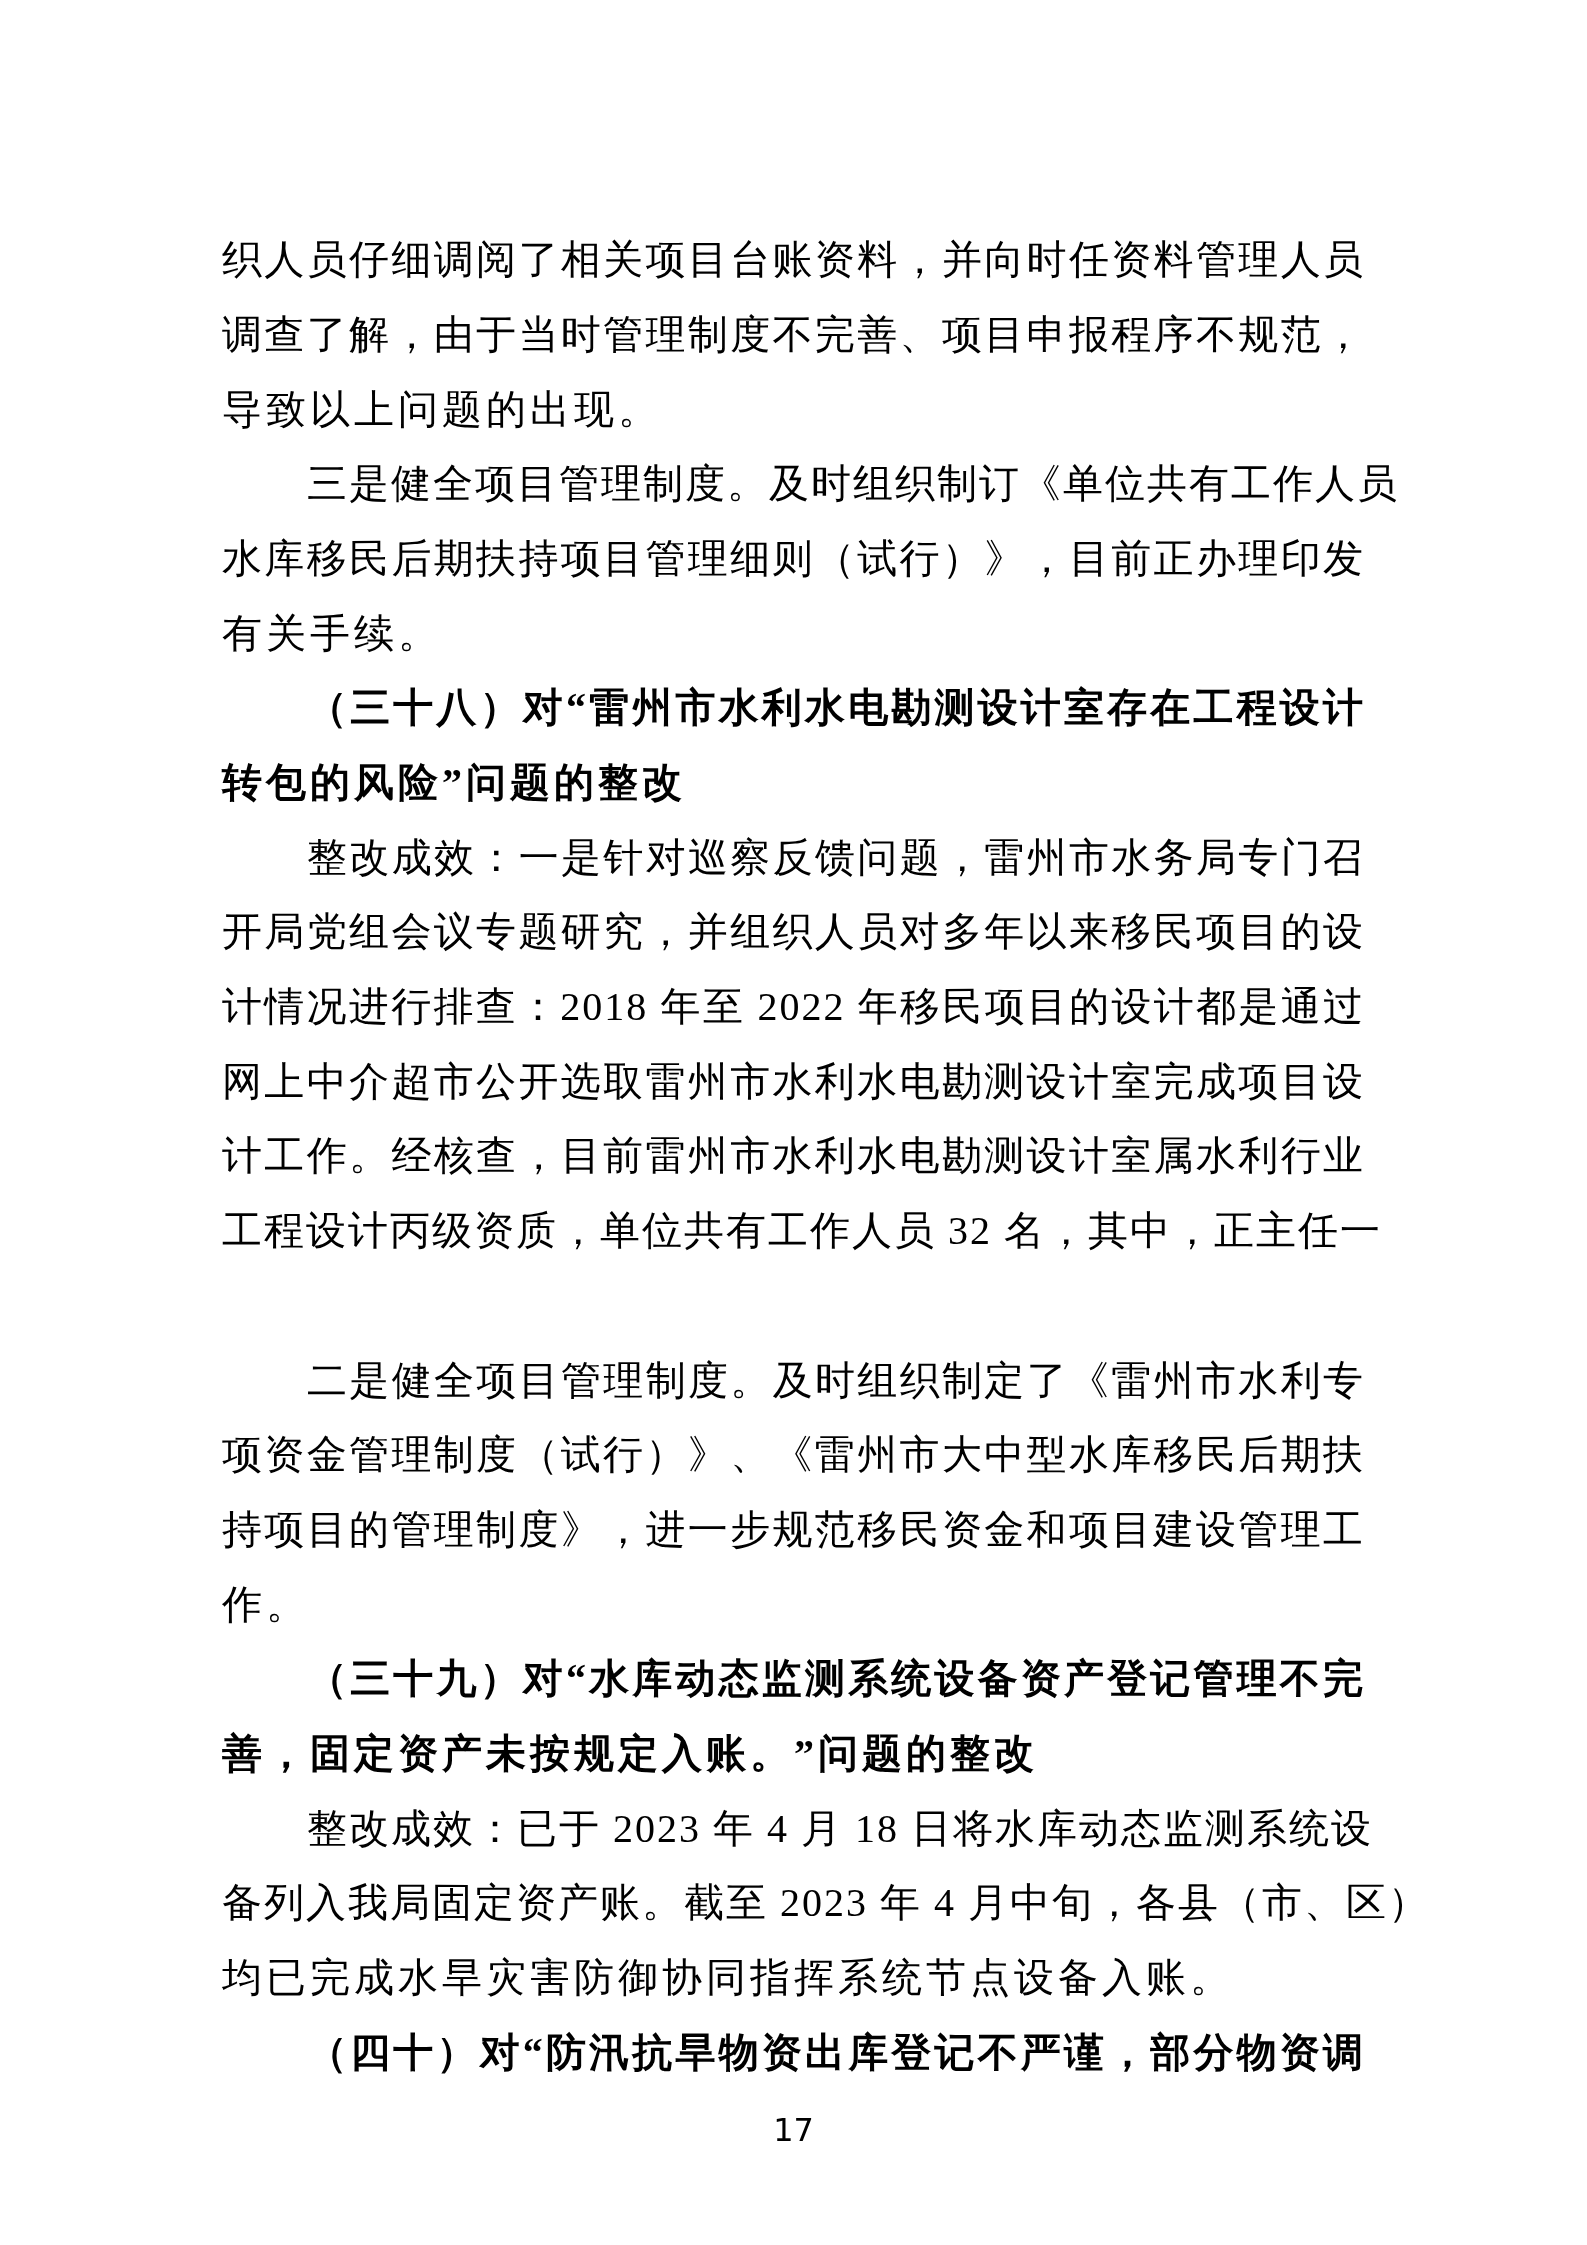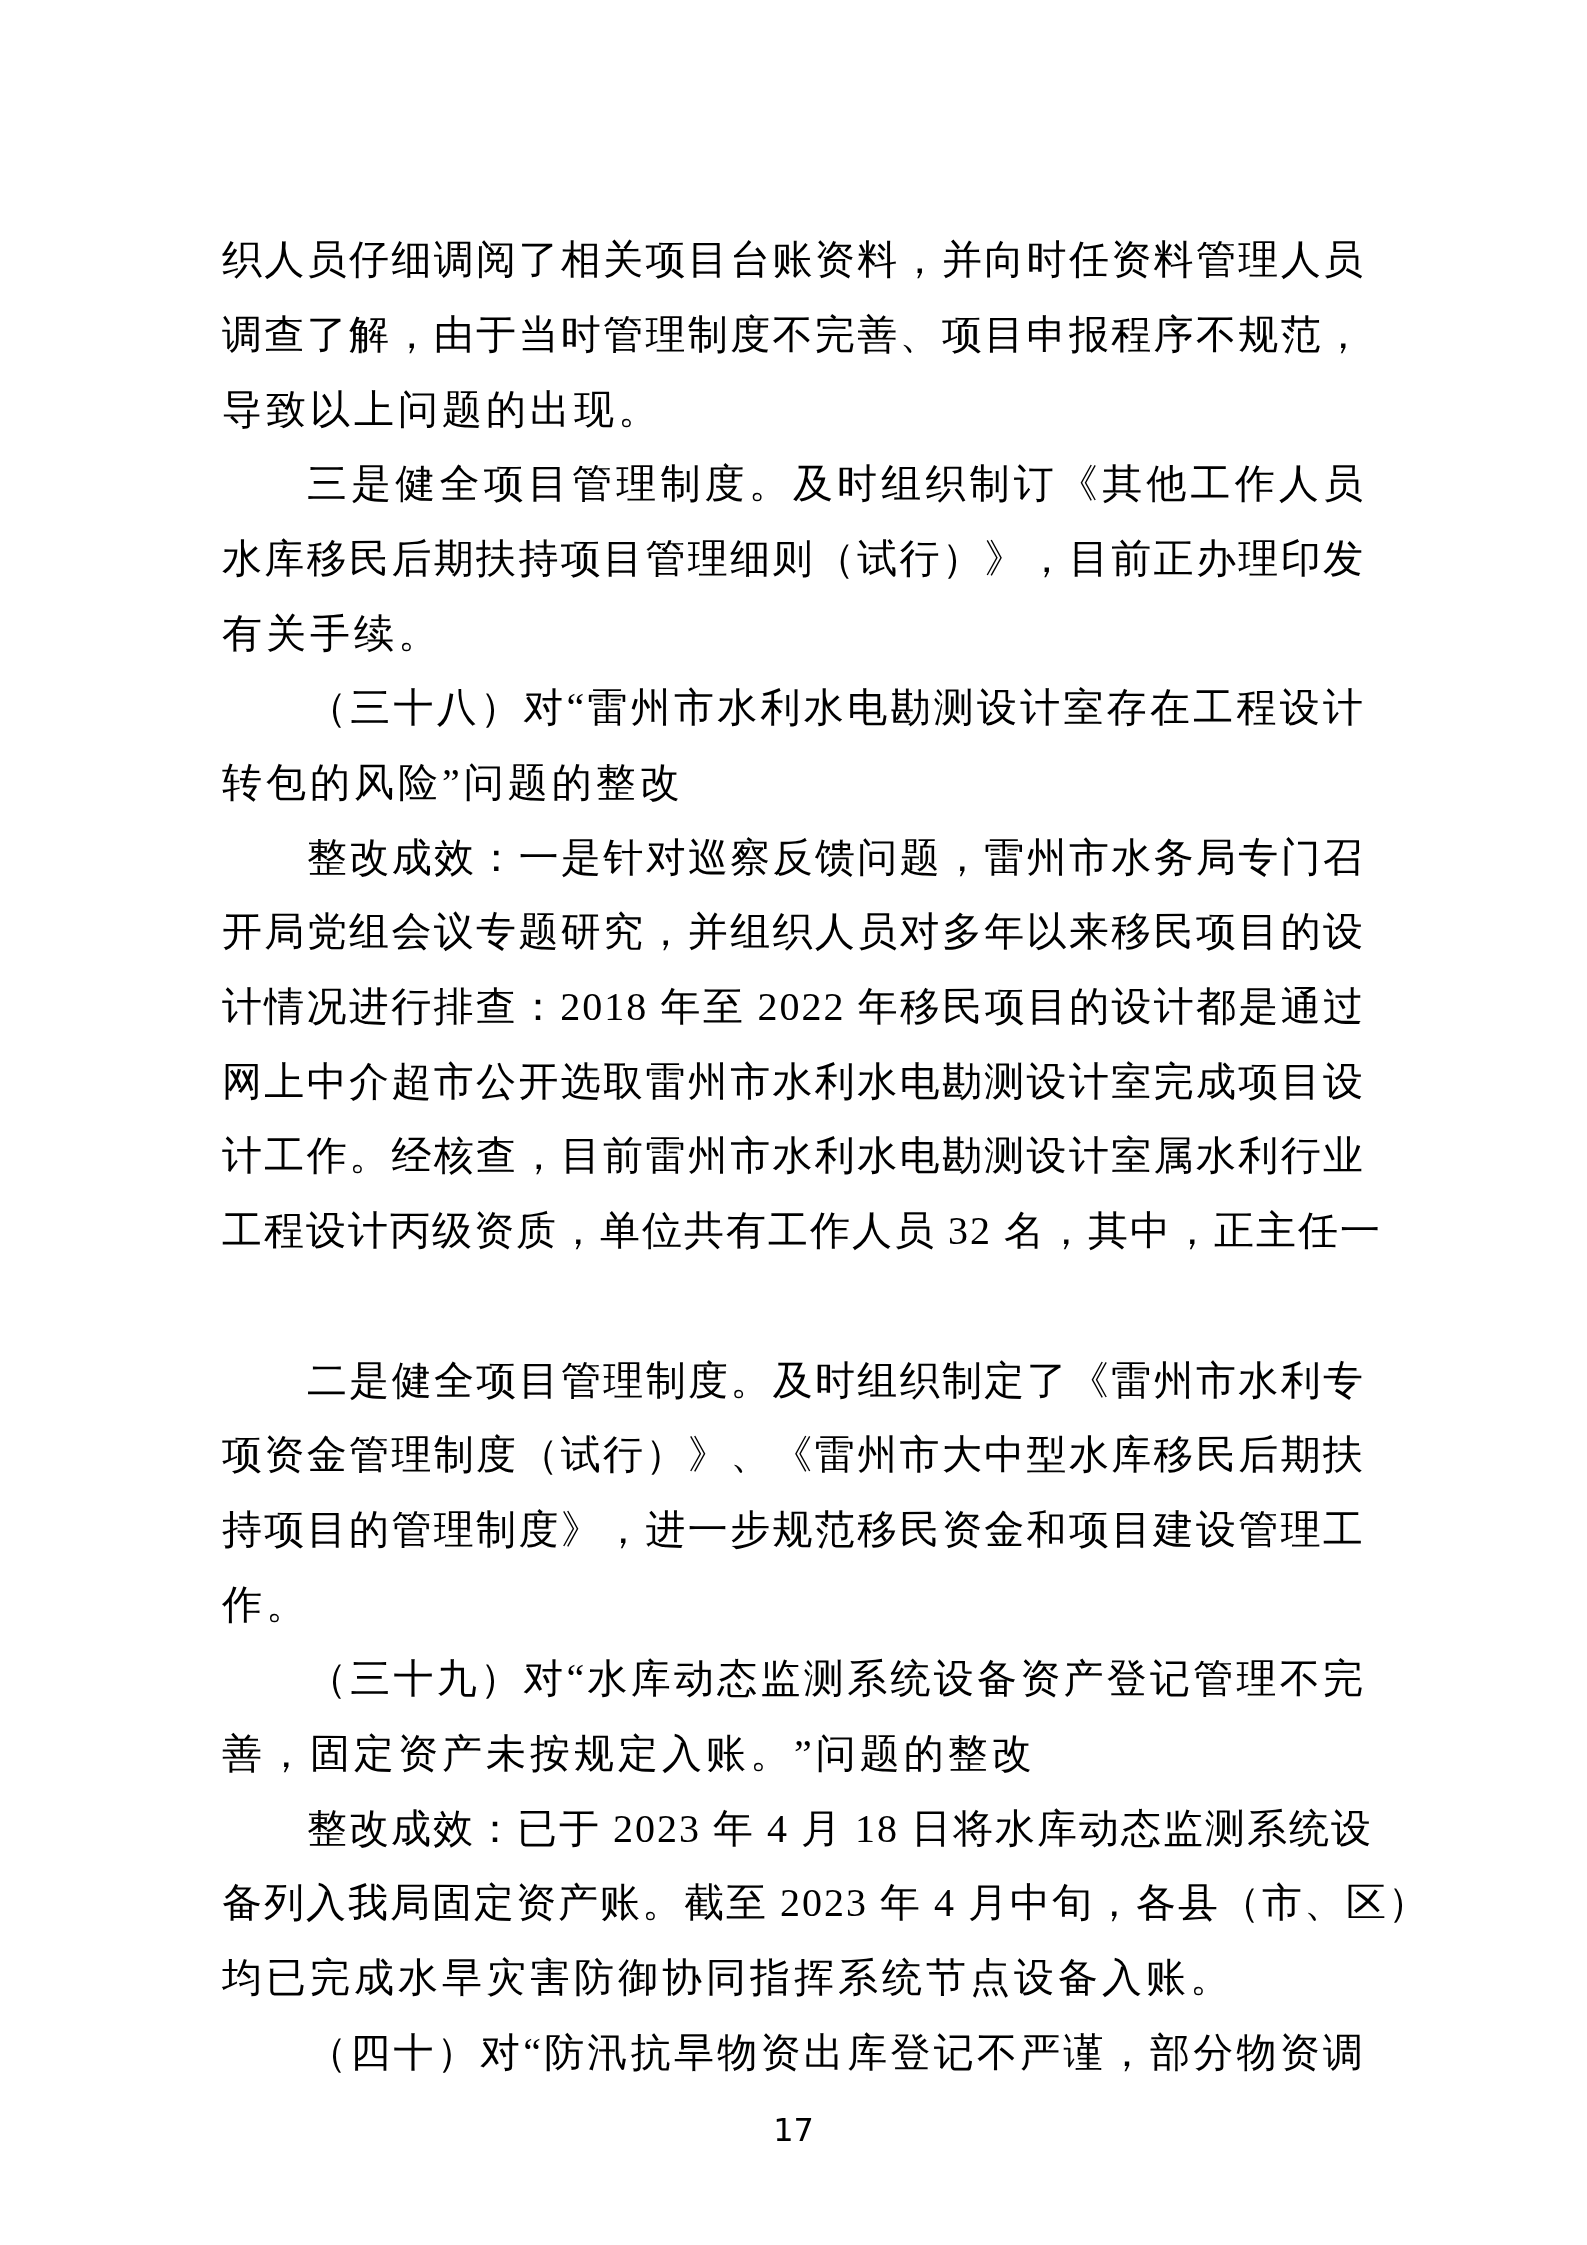--- a/index.html
+++ b/index.html
@@ -39,42 +39,42 @@
     .line.last {
       text-align: center;
       text-align-last: left;
       letter-spacing: 4px;
     }
     .line.indent {
       left: 307px;
       width: 1058px;
     }
     .line.heading {
-      font-weight: normal;
+      font-weight: bold;
     }
     .page-number {
       position: absolute;
       left: 0;
       width: 1587px;
       top: 2084px;
       text-align: center;
       font-family: "DejaVu Sans", "Liberation Sans", sans-serif;
       font-size: 32px;
       line-height: 28px;
       color: #000000;
     }
   </style>
 </head>
 <body>
 
 <div class="page">
   <div class="line" style="top:203px">织人员仔细调阅了相关项目台账资料，并向时任资料管理人员</div>
   <div class="line" style="top:278px">调查了解，由于当时管理制度不完善、项目申报程序不规范，</div>
   <div class="line last" style="top:353px">导致以上问题的出现。</div>
-  <div class="line indent" style="top:427px">三是健全项目管理制度。及时组织制订《其他工作人员</div>
+  <div class="line indent" style="top:427px">三是健全项目管理制度。及时组织制订《单位共有工作人员</div>
   <div class="line" style="top:502px">水库移民后期扶持项目管理细则（试行）》，目前正办理印发</div>
   <div class="line last" style="top:577px">有关手续。</div>
   <div class="line indent heading" style="top:651px">（三十八）对“雷州市水利水电勘测设计室存在工程设计</div>
   <div class="line last heading" style="top:726px">转包的风险”问题的整改</div>
   <div class="line indent" style="top:801px">整改成效：一是针对巡察反馈问题，雷州市水务局专门召</div>
   <div class="line" style="top:875px">开局党组会议专题研究，并组织人员对多年以来移民项目的设</div>
   <div class="line" style="top:950px">计情况进行排查：2018 年至 2022 年移民项目的设计都是通过</div>
   <div class="line" style="top:1025px">网上中介超市公开选取雷州市水利水电勘测设计室完成项目设</div>
   <div class="line" style="top:1099px">计工作。经核查，目前雷州市水利水电勘测设计室属水利行业</div>
   <div class="line" style="top:1174px">工程设计丙级资质，单位共有工作人员 32 名，其中，正主任一</div>

